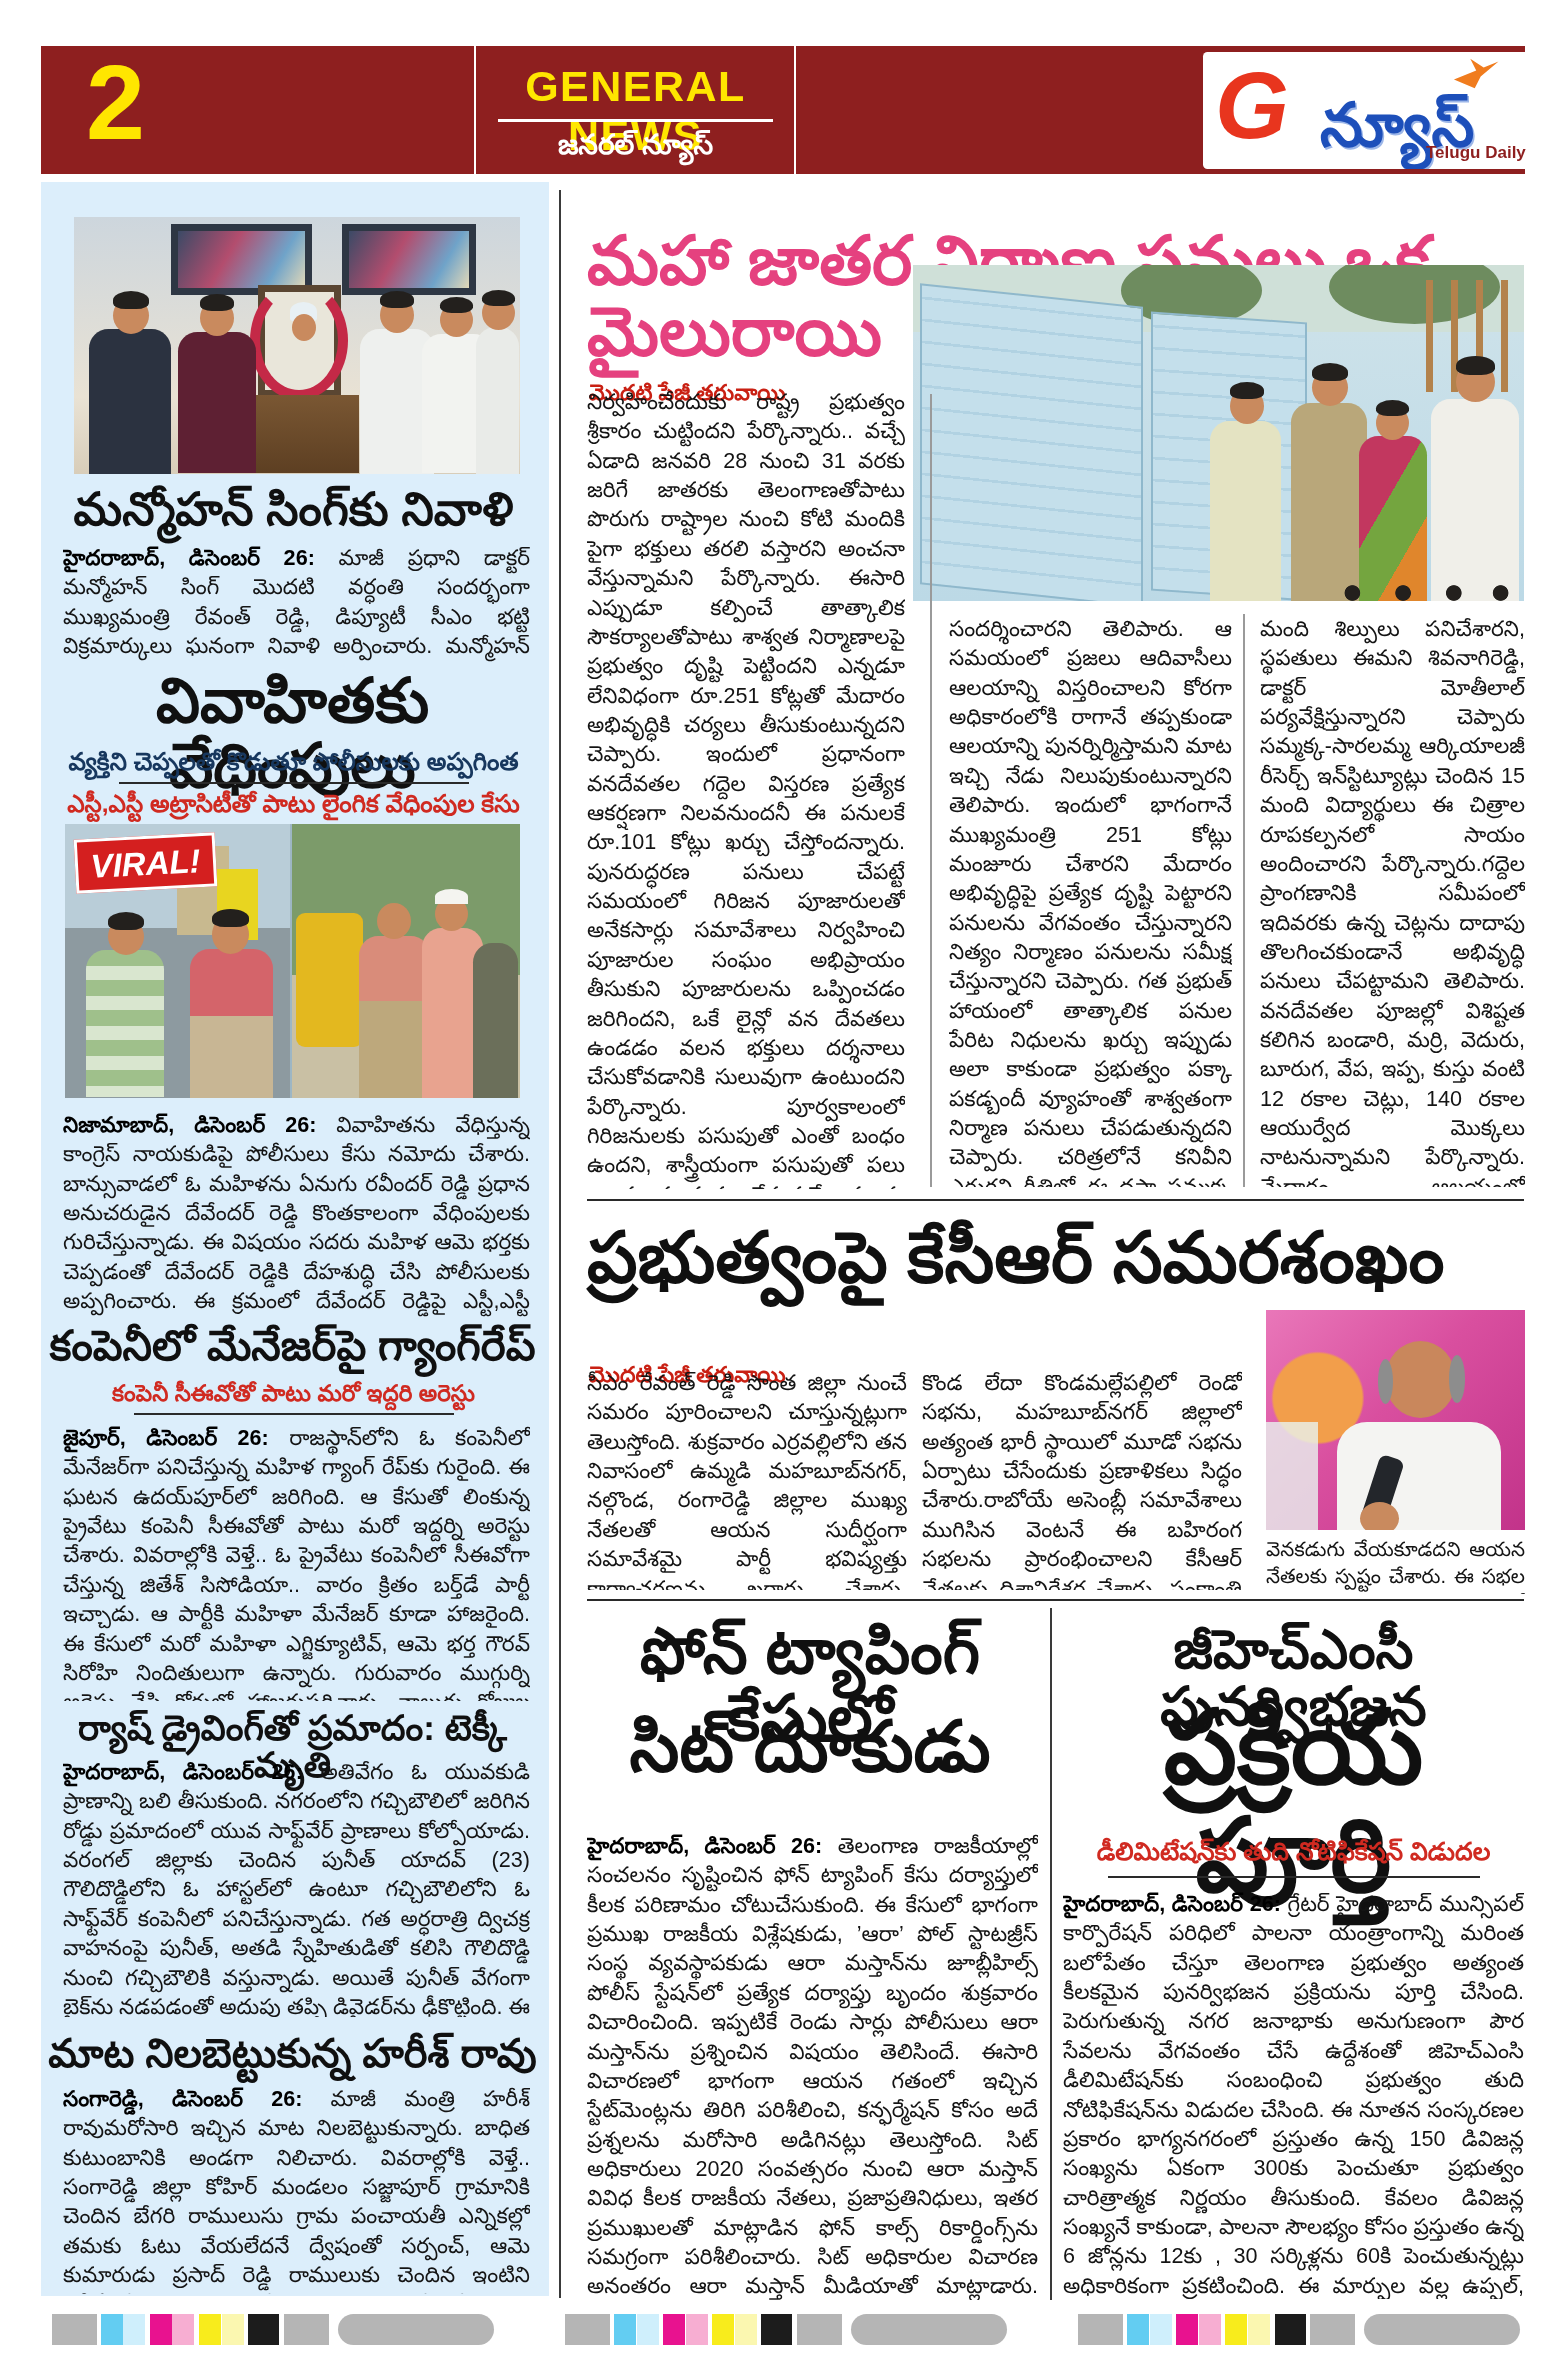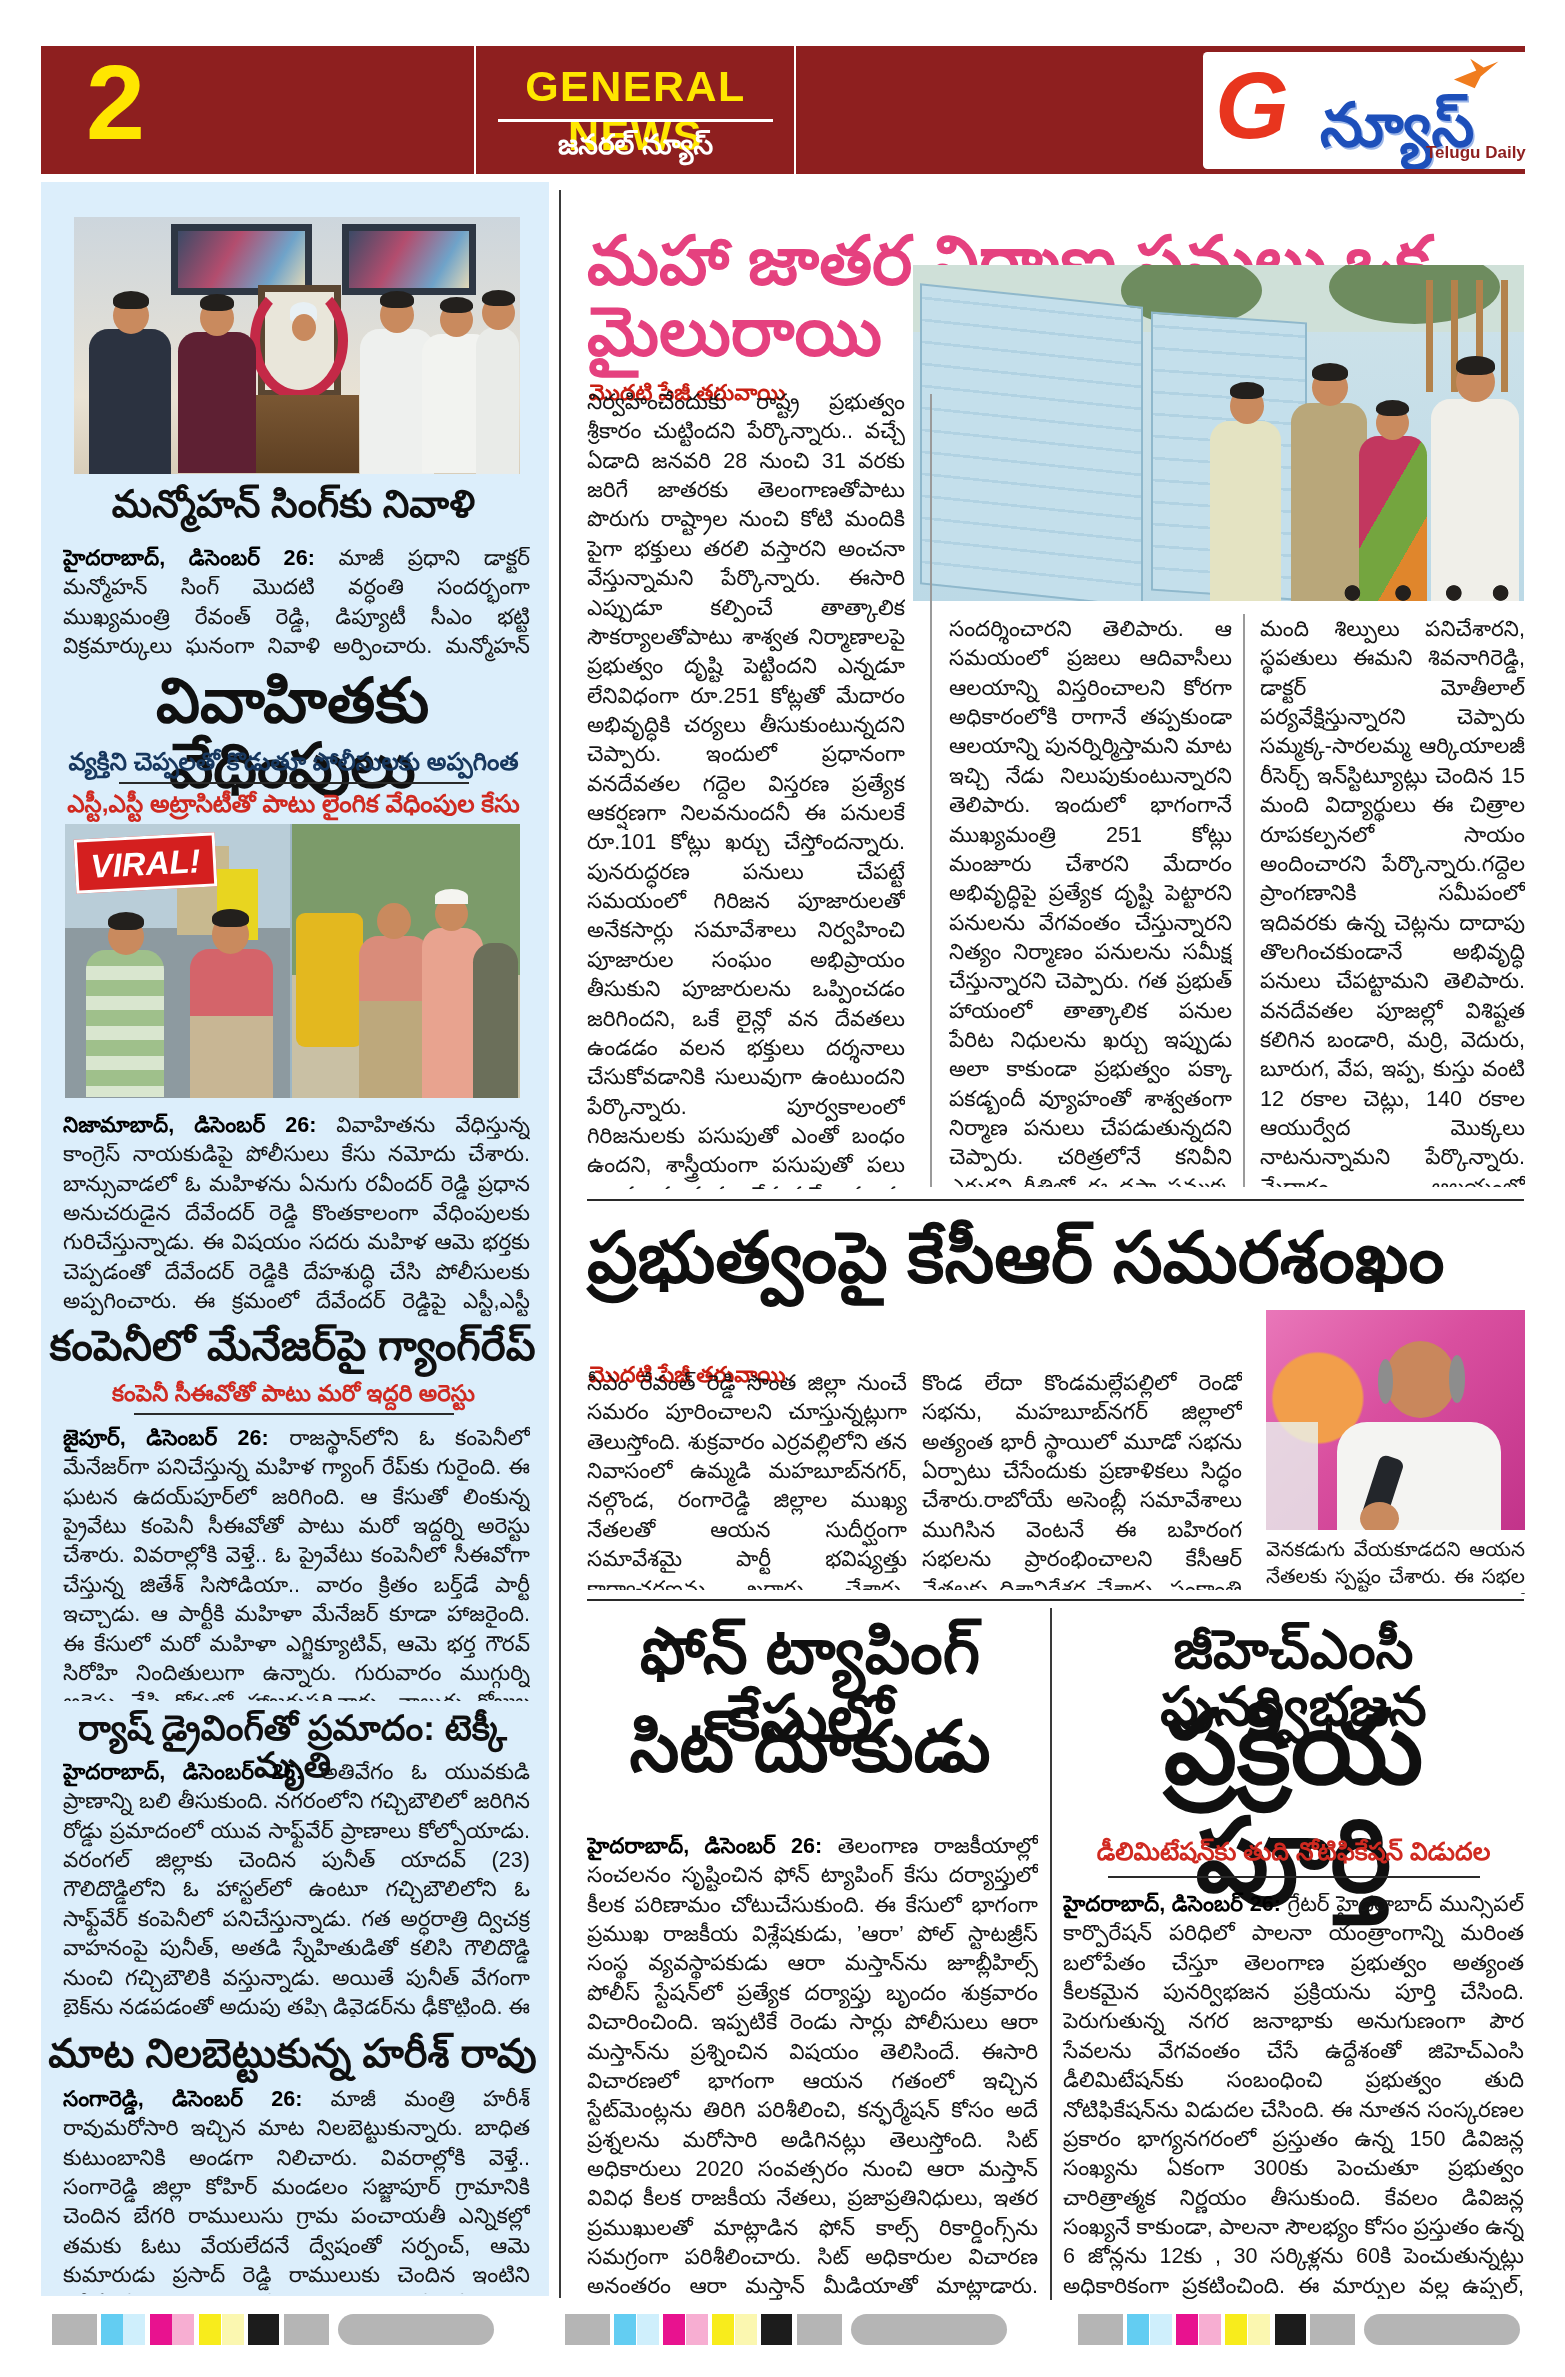--- a/index.html
+++ b/index.html
@@ -108,21 +108,21 @@
     <div class="head" style="left:306px; top:80px; width:34px; height:36px;"></div>
     <div class="hair" style="left:306px; top:74px; width:34px; height:17px;"></div>
     <div class="person" style="left:348px; top:117px; width:71px; height:139px; background:#f2f3f0;"></div>
     <div class="head" style="left:366px; top:86px; width:33px; height:34px;"></div>
     <div class="hair" style="left:366px; top:80px; width:33px; height:16.4px;"></div>
     <div class="person" style="left:402px; top:110px; width:43px; height:147px; background:#e9ebe8;"></div>
     <div class="head" style="left:408px; top:79px; width:33px; height:34px;"></div>
     <div class="hair" style="left:408px; top:73px; width:33px; height:16.4px;"></div>
   </div>
 
-  <div class="abs hl" style="left:52px; top:485px; width:483px; font-size:38px;text-align:center;">మన్మోహన్ సింగ్‌కు నివాళి</div>
+  <div class="abs hl" style="left:52px; top:485px; width:483px; font-size:46px;text-align:center;">మన్మోహన్ సింగ్‌కు నివాళి</div>
   <div class="abs body-text" style="left:63px; top:543px; width:467px; height:120px;">
     <b>హైదరాబాద్, డిసెంబర్ 26:</b>
     <span>మాజీ ప్రధాని డాక్టర్ మన్మోహన్ సింగ్ మొదటి వర్ధంతి సందర్భంగా ముఖ్యమంత్రి రేవంత్ రెడ్డి, డిప్యూటీ సీఎం భట్టి విక్రమార్కులు ఘనంగా నివాళి అర్పించారు. మన్మోహన్ దేశానికి చేసిన సేవలను గుర్తు చేసుకున్నారు. జూబ్లీ హిల్స్ నివాసంలో ఆ మహనీయుడి చిత్రపటానికి సీఎం తదితరులు నివాళులు అర్పించారు. ఈ క్రయక్రమంలో సీఎం సలహాదారు వేం నరేందర్ రెడ్డి, శాసనమండలి చీఫ్ విప్ పట్నం మహేందర్ రెడ్డి, నల్గొండ ఎంపీ రఘువీర్ రెడ్డిలు ఉన్నారు.</span>
   </div>
 
   <div class="abs hl" style="left:45px; top:668px; width:495px; font-size:62px;">వివాహితకు వేధింపులు</div>
   <div class="abs sub-navy" style="left:63px; top:748px; width:461px; font-size:24.5px;">వ్యక్తిని  చెప్పలతో కొడుతూ పోలీసులకు అప్పగింత</div>
   <div class="abs hrule" style="left:119px; top:782px; width:350px; height:1.5px;"></div>
   <div class="abs sub-red" style="left:52px; top:790px; width:483px; font-size:24.5px;">ఎస్టీ,ఎస్టీ అట్రాసిటీతో పాటు లైంగిక వేధింపుల కేసు నమోదు</div>
   <div class="abs ph ph-viral" style="left:65px; top:824px; width:455px; height:274px;">

